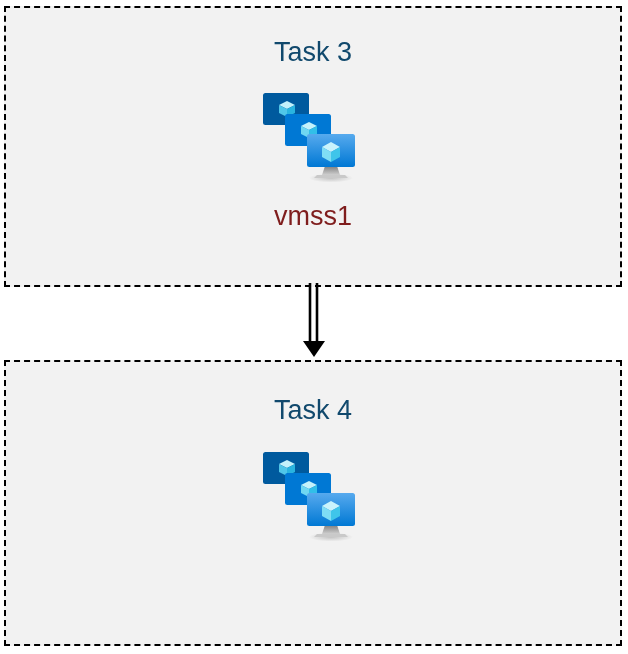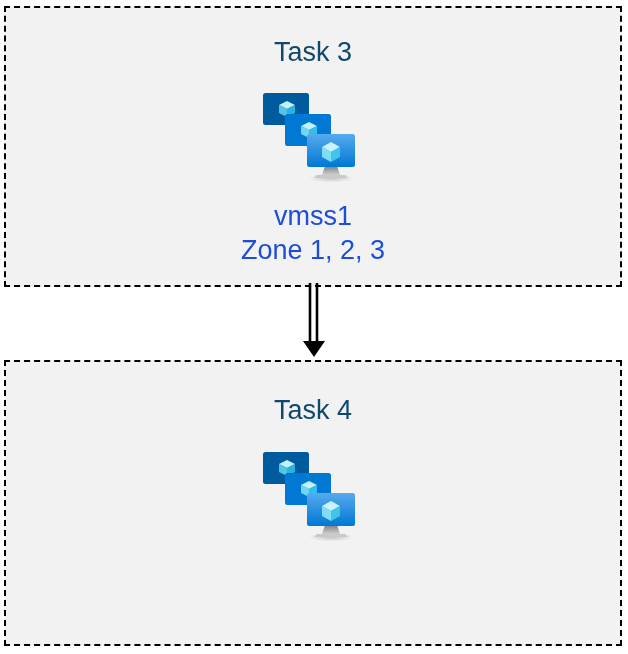--- a/index.html
+++ b/index.html
@@ -57,21 +57,21 @@
     letter-spacing: 0px;
     text-align: center;
     width: 100%;
     white-space: nowrap;
   }
 
   #task-box-3 .task-title { margin-top: 31px; }
   #task-box-4 .task-title { margin-top: 35px; }
 
   .caption {
-    color: #1d4ed8;
+    color: #7f1d1d;
     font-size: 27px;
     line-height: 34px;
     font-weight: 400;
     text-align: center;
     width: 100%;
     white-space: nowrap;
   }
 
   .caption-block { margin-top: 16px; }
   #task-box-4 .caption-block { margin-top: 31px; }
@@ -148,21 +148,20 @@
         <g>
           <polygon points="70,55 79,60 70,65 61,60" fill="#c9f3fc"></polygon>
           <polygon points="61,60 70,65 70,75 61,70" fill="#7fddf5"></polygon>
           <polygon points="79,60 79,70 70,75 70,65" fill="#3fc5ea"></polygon>
         </g>
       </svg>
     </div>
 
     <div class="caption-block">
       <div class="caption">vmss1</div>
-      <div class="caption">Zone 1, 2, 3</div>
     </div>
   </div>
 
   <div class="connector">
     <svg width="40" height="80" viewBox="0 0 40 80" xmlns="http://www.w3.org/2000/svg">
 
       <line x1="15" y1="0" x2="15" y2="60" stroke="#000000" stroke-width="2.6"></line>
       <line x1="22" y1="0" x2="22" y2="60" stroke="#000000" stroke-width="2.6"></line>
 
       <polygon points="8,58 30,58 19,74" fill="#000000"></polygon>

